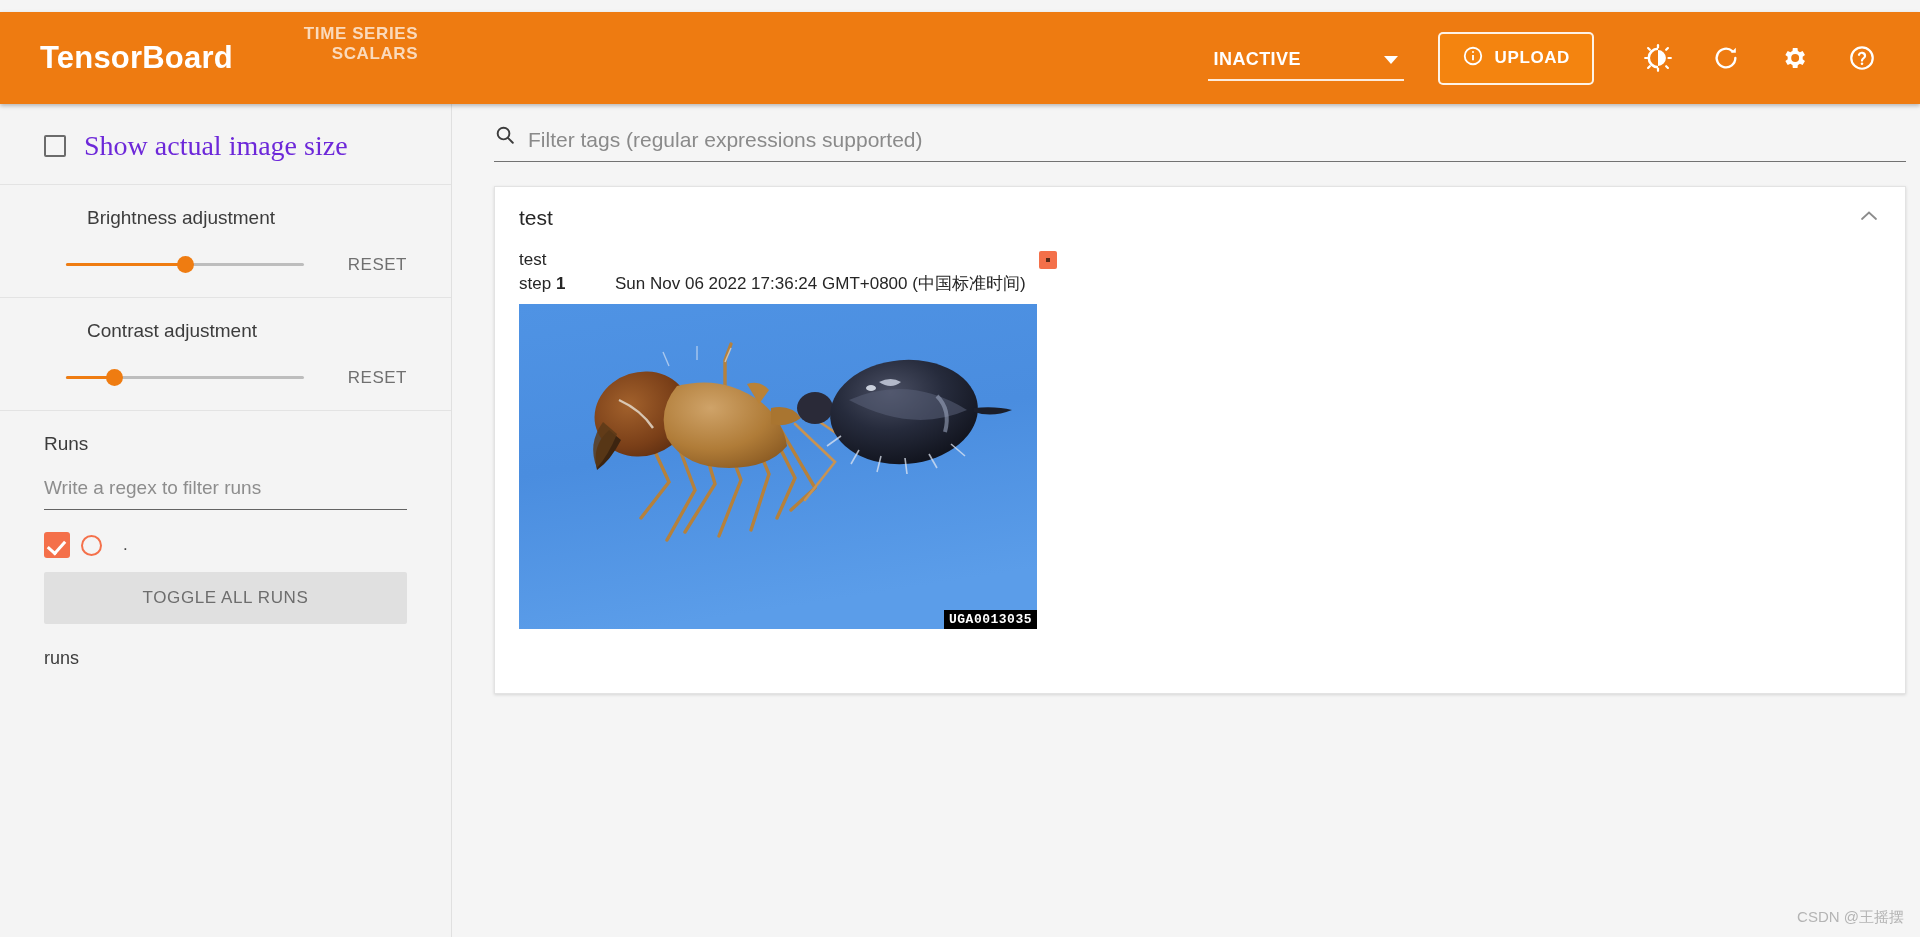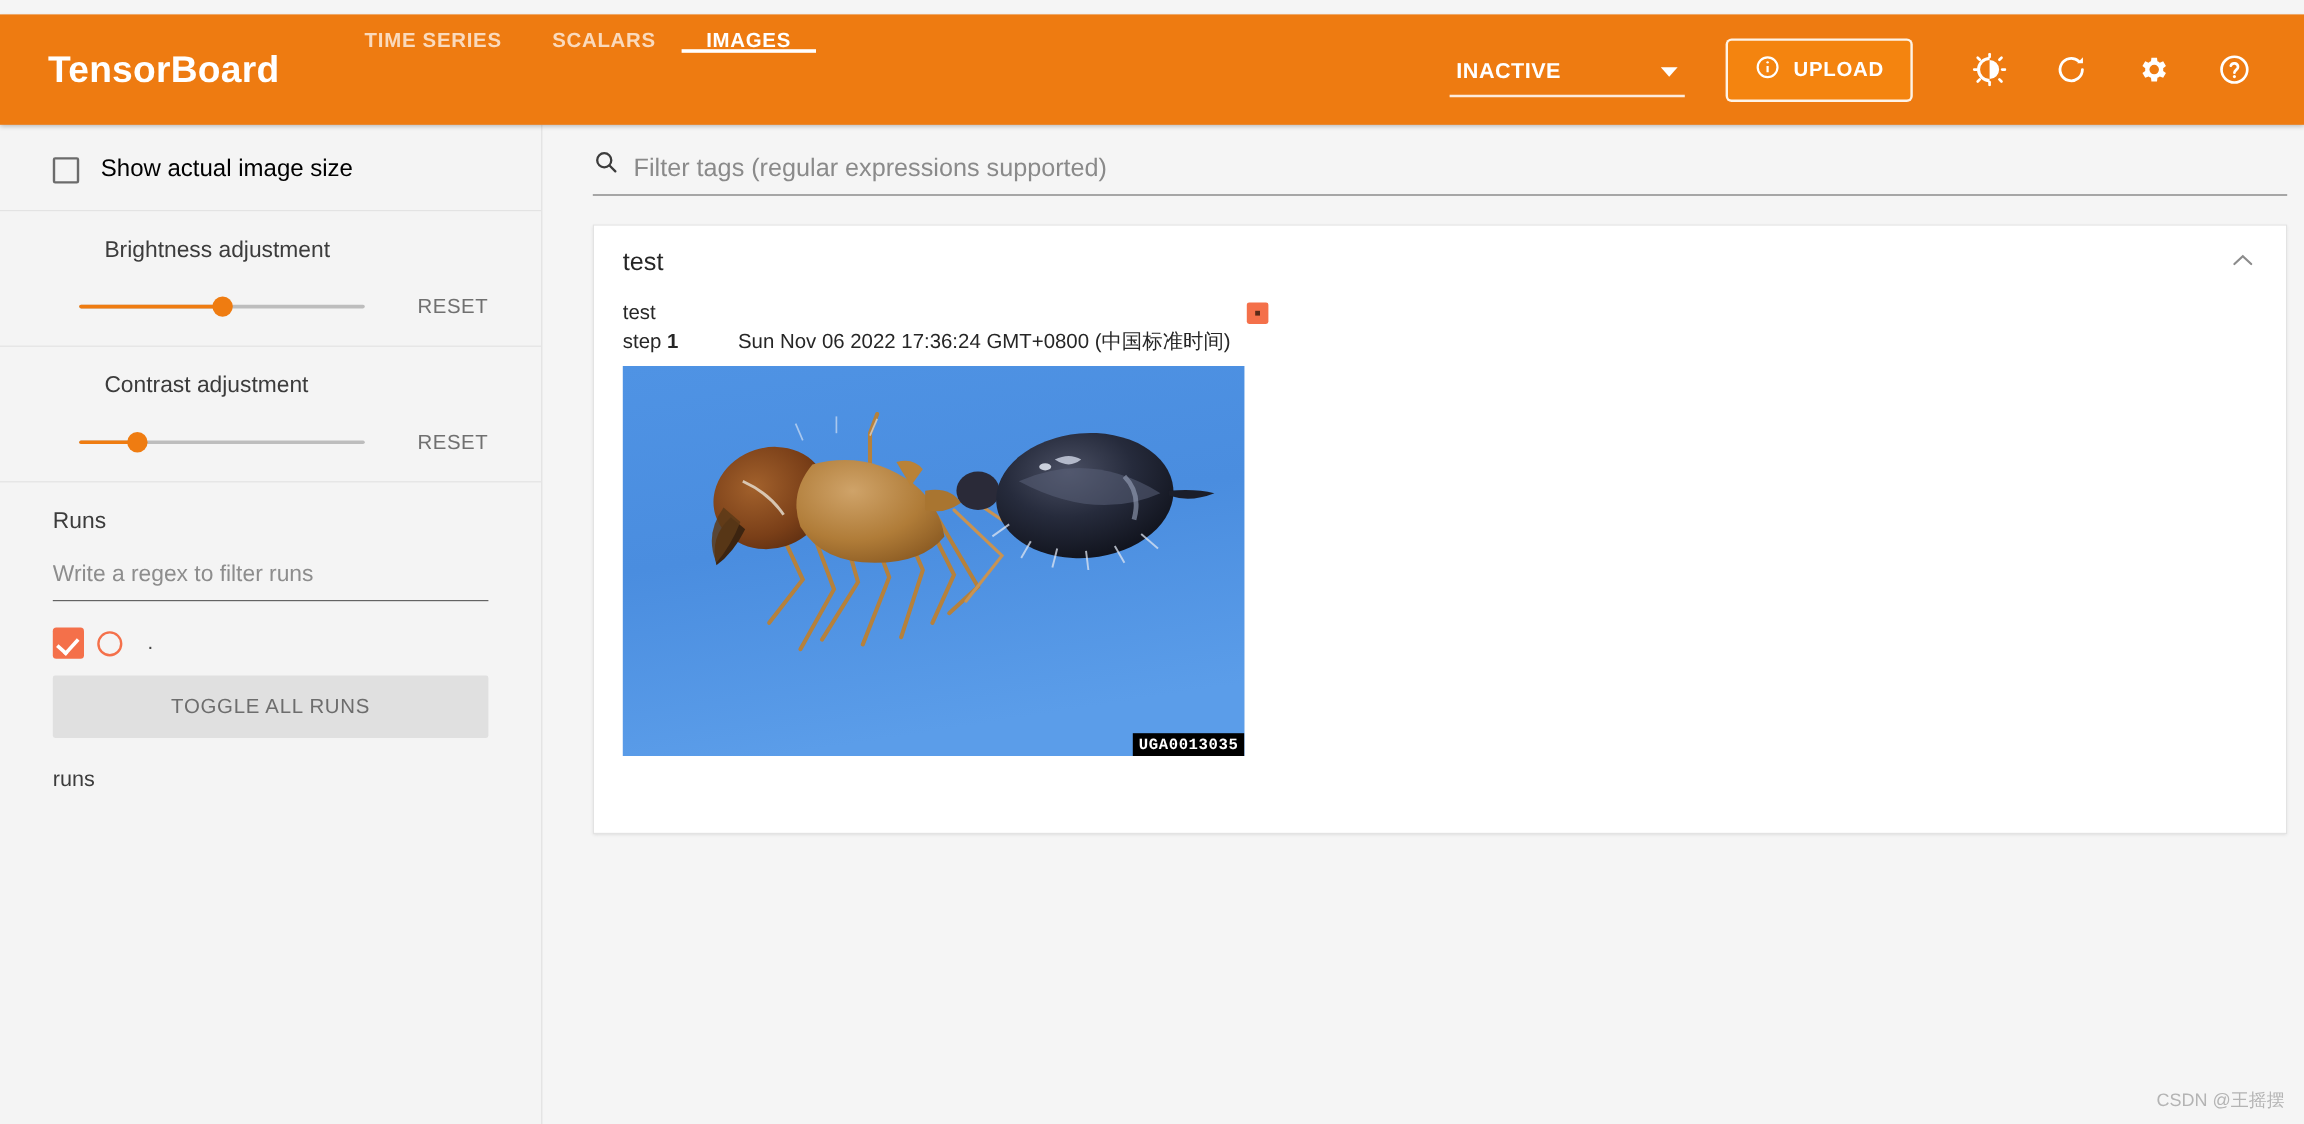--- a/index.html
+++ b/index.html
@@ -22,21 +22,21 @@
     margin-top: 12px;
   }
   .brand {
     color: #fff;
     font-size: 31px;
     font-weight: bold;
     letter-spacing: .2px;
     margin-right: 50px;
     white-space: nowrap;
   }
-  .tabs { display: flex; align-items: flex-start; height: 68px; }
+  .tabs { display: flex; align-items: flex-end; height: 68px; flex-direction: column; }
   .tab {
     display: flex; align-items: center;
     padding: 0 21px;
     color: rgba(255,255,255,.72);
     font-size: 17px;
     font-weight: bold;
     letter-spacing: .6px;
     cursor: pointer;
     position: relative;
     white-space: nowrap;
@@ -116,21 +116,21 @@
   }
   .side-section.last { border-bottom: none; }
 
   .checkbox-row { display: flex; align-items: center; gap: 18px; cursor: pointer; }
   .cb-box {
     width: 22px; height: 22px;
     border: 2px solid #6b6b6b;
     border-radius: 2px;
     background: transparent;
   }
-  .cb-label { font-size: 20px; color: #000000; }
+  .cb-label { font-size: 28px; color: #6d28d9; font-family: Liberation Serif, serif; }
 
   .sec-title { font-size: 19px; color: #3c3c3c; margin-bottom: 26px; margin-left: 43px; }
 
   .slider-row { display: flex; align-items: center; }
   .slider {
     position: relative;
     width: 245px;
     height: 18px;
     margin-left: 22px;
     cursor: pointer;
@@ -302,21 +302,20 @@
 </style>
 </head>
 <body>
 
 <div class="toolbar">
   <div class="brand">TensorBoard</div>
 
   <div class="tabs">
     <div class="tab">TIME SERIES</div>
     <div class="tab">SCALARS</div>
-    <div class="tab active">IMAGES</div>
   </div>
 
   <div class="toolbar-spacer"></div>
 
   <div class="run-selector">
     <span>INACTIVE</span>
     <span class="caret"></span>
   </div>
 
   <div class="upload-btn">

